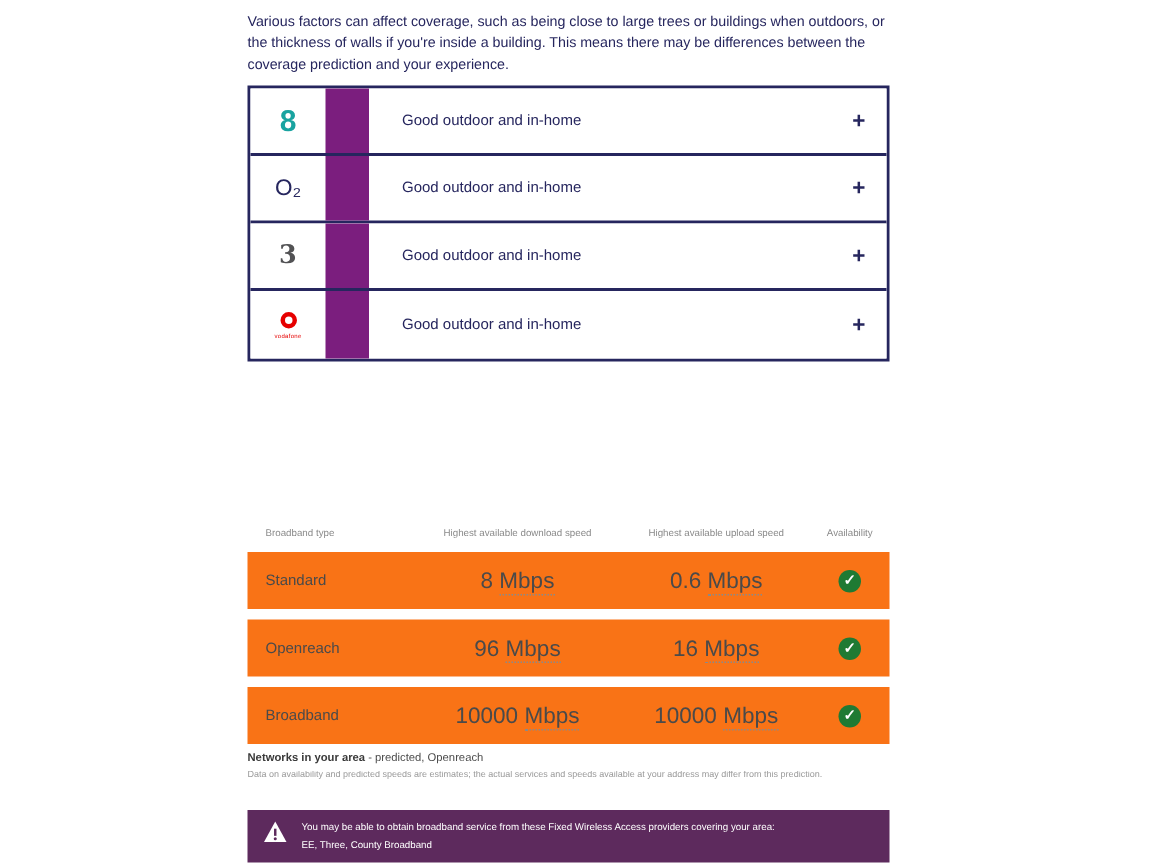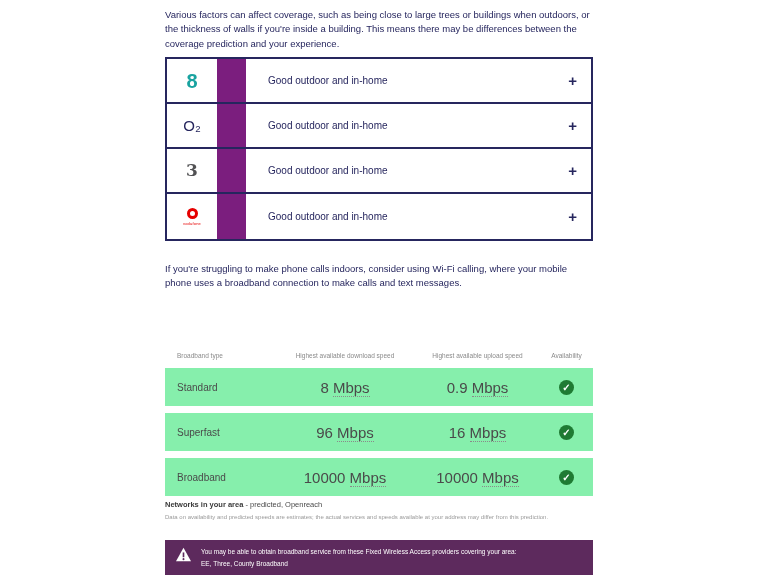--- a/index.html
+++ b/index.html
@@ -26,21 +26,21 @@
   .voda-ring { width:11px; height:11px; border:3px solid #e60000; border-radius:50%; }
   .voda-caption { margin-top:2px; font-size:4px; color:#e60000; letter-spacing:.2px; }
 
   
   .bb-intro { top:338px; font-size:7.5px; color:#4a4a4a; }
   .bb-grid { display:grid; grid-template-columns:110px 140px 125px 53px; align-items:center; }
   .bb-head { top:352px; font-size:6.5px; color:#8a8a8a; }
   .bb-head .c1 { padding-left:12px; }
   .bb-head .c2,.bb-head .c3,.bb-head .c4 { text-align:center; }
   .bb-rows { top:368px; }
-  .bb-row { height:38px; background:#86efac; margin-bottom:7px; }
+  .bb-row { height:38px; background:#f97316; margin-bottom:7px; }
   .bb-row .c1 { padding-left:12px; font-size:10px; color:#4a4a4a; }
   .bb-row .c2,.bb-row .c3 { text-align:center; font-size:15px; color:#4a4a4a; }
   .bb-row .c4 { display:flex; justify-content:center; }
   .unit { border-bottom:1px dotted #8a8a8a; cursor:help; }
   .check { width:15px; height:15px; border-radius:50%; background:#1f7a33; color:#fff; font-size:10px; display:flex; align-items:center; justify-content:center; font-weight:bold; }
 
   .networks { top:500px; font-size:7.5px; color:#4a4a4a; }
   .networks b { color:#3a3a3a; }
   .bb-disclaimer { top:514px; font-size:6px; color:#9a9a9a; white-space:nowrap; overflow:hidden; }
 
@@ -98,43 +98,42 @@
       </div>
       <div class="purple-cell"></div>
       <div class="msg-cell">
         <span>Good outdoor and in-home</span>
         <span class="plus">+</span>
       </div>
     </div>
 
   </div>
 
-  <p class="col wifi-note">If you're struggling to make phone calls indoors, consider using Wi-Fi calling, where your mobile phone uses a broadband connection to make calls and text messages.</p>
 
 
   <div class="col bb-head bb-grid">
     <span class="c1">Broadband type</span>
     <span class="c2">Highest available download speed</span>
     <span class="c3">Highest available upload speed</span>
     <span class="c4">Availability</span>
   </div>
 
   <div class="col bb-rows">
 
     <div class="bb-row bb-grid">
       <span class="c1">Standard</span>
       <span class="c2"><span>8</span> <span class="unit">Mbps</span></span>
-      <span class="c3"><span>0.9</span> <span class="unit">Mbps</span></span>
+      <span class="c3"><span>0.6</span> <span class="unit">Mbps</span></span>
       <span class="c4">
           <span class="check">✓</span>
         </span>
     </div>
 
     <div class="bb-row bb-grid">
-      <span class="c1">Superfast</span>
+      <span class="c1">Openreach</span>
       <span class="c2"><span>96</span> <span class="unit">Mbps</span></span>
       <span class="c3"><span>16</span> <span class="unit">Mbps</span></span>
       <span class="c4">
           <span class="check">✓</span>
         </span>
     </div>
 
     <div class="bb-row bb-grid">
       <span class="c1">Broadband</span>
       <span class="c2"><span>10000</span> <span class="unit">Mbps</span></span>

